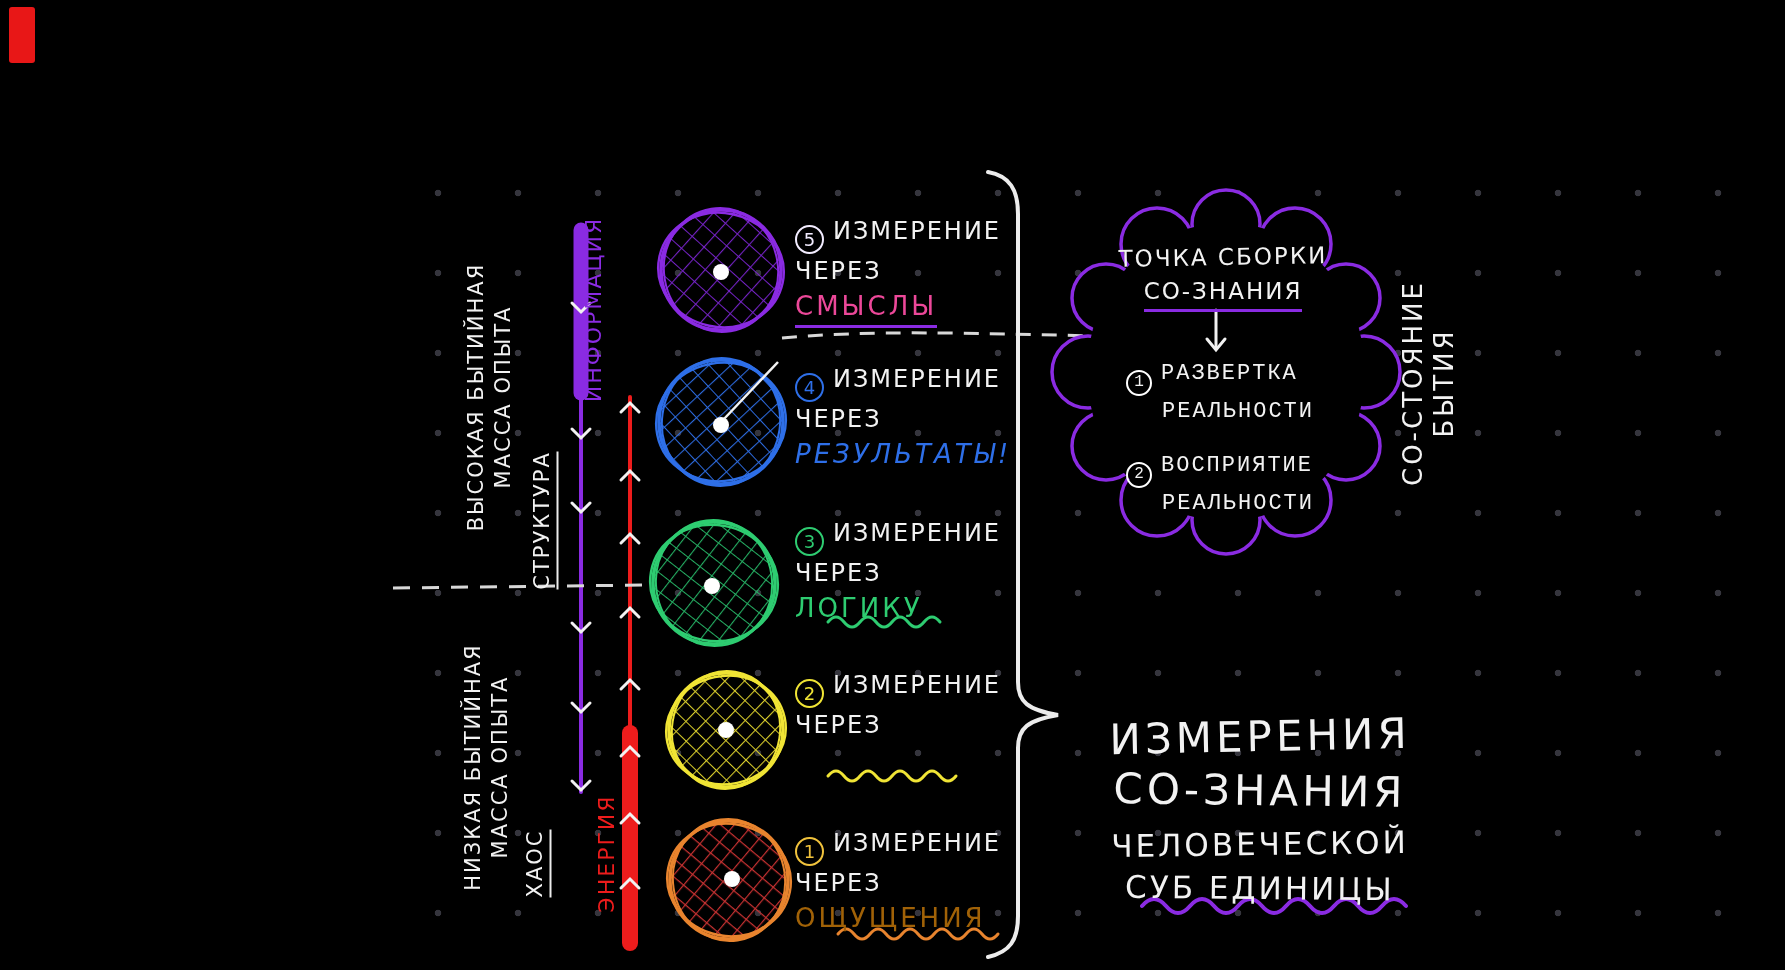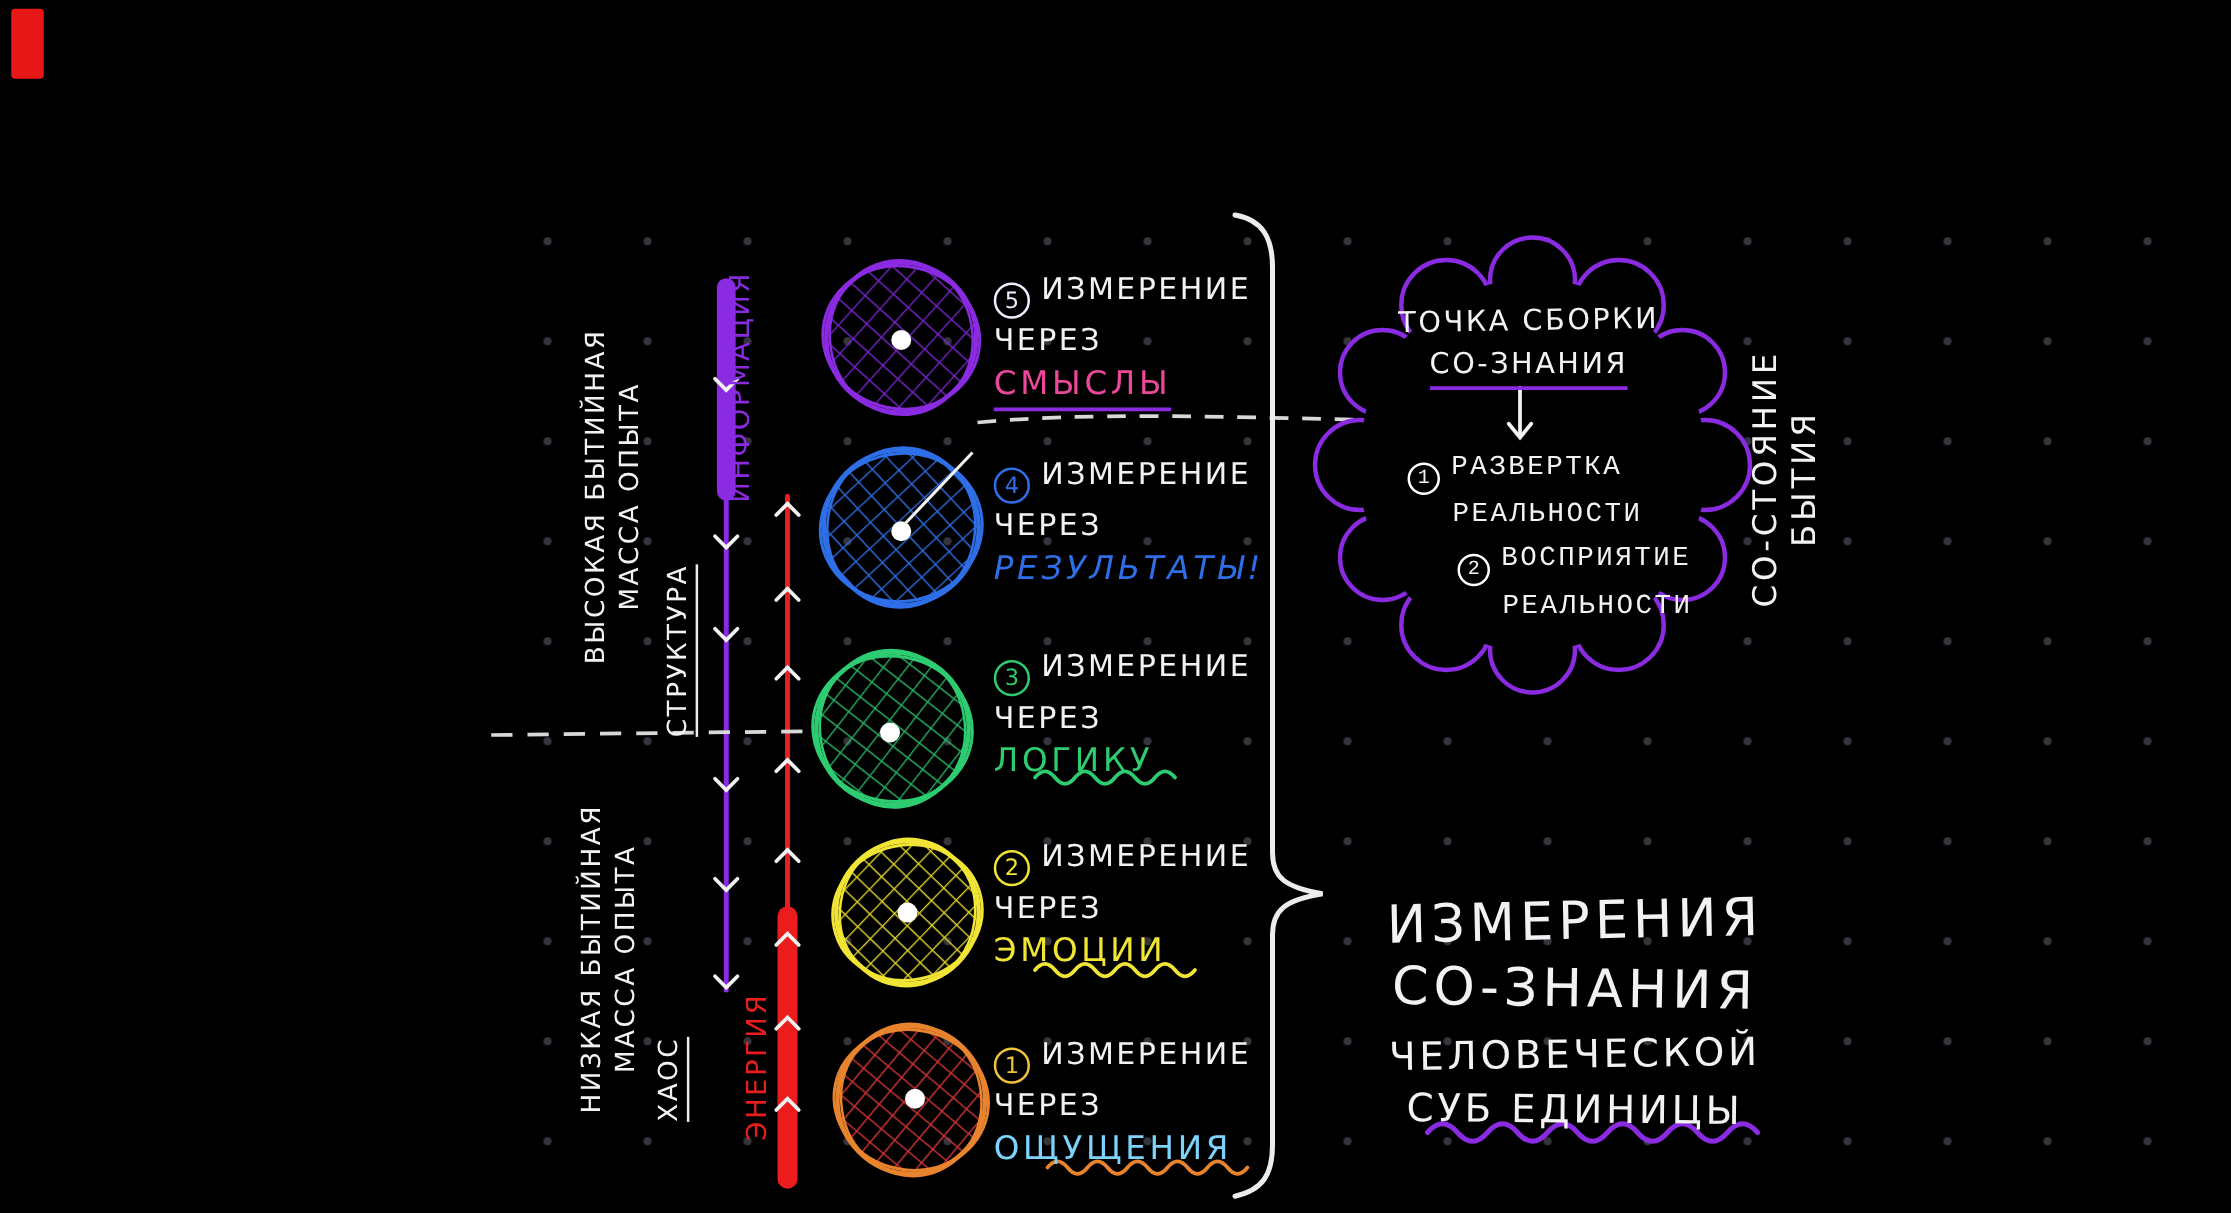--- a/index.html
+++ b/index.html
@@ -201,40 +201,39 @@
 
   <div class="dim-row hand" style="left:795px;top:516px;">
     <div><span class="badge" style="border-color: rgb(46, 204, 113); color: rgb(46, 204, 113);">3</span><span>ИЗМЕРЕНИЕ</span></div>
     <div>ЧЕРЕЗ</div>
     <div><span class="kw" style="color: rgb(46, 204, 113); text-align: center;">ЛОГИКУ</span></div>
   </div>
 
   <div class="dim-row hand" style="left:795px;top:668px;">
     <div><span class="badge" style="border-color: rgb(240, 228, 53); color: rgb(240, 228, 53);">2</span><span>ИЗМЕРЕНИЕ</span></div>
     <div>ЧЕРЕЗ</div>
-    <div><span class="kw" style="color: rgb(240, 228, 53);">ЭМОЦИИ</span></div>
   </div>
 
   <div class="dim-row hand" style="left:795px;top:826px;">
     <div><span class="badge" style="border-color: rgb(240, 194, 60); color: rgb(240, 194, 60);">1</span><span>ИЗМЕРЕНИЕ</span></div>
     <div>ЧЕРЕЗ</div>
-    <div><span class="kw" style="color: #7dd3fc;">ОЩУЩЕНИЯ</span></div>
+    <div><span class="kw" style="color: #a16207;">ОЩУЩЕНИЯ</span></div>
   </div>
 
   <div class="cloud-text hand" style="left:1088px;top:244px;width:270px;transform:rotate(-1deg);">ТОЧКА СБОРКИ</div>
   <div class="cloud-text hand" style="left:1088px;top:278px;width:270px;">
     <span class="underline-solid" style="border-bottom-color: rgb(138, 43, 226);">СО-ЗНАНИЯ</span>
   </div>
 
   <div class="cloud-item hand" style="left:1126px;top:358px;">
     <div><span class="badge small">1</span><span>РАЗВЕРТКА</span></div>
     <div class="ci-line2">РЕАЛЬНОСТИ</div>
   </div>
 
-  <div class="cloud-item hand" style="left:1126px;top:431px;margin-left:40px;">
+  <div class="cloud-item hand" style="left:1126px;top:450px;">
     <div><span class="badge small">2</span><span>ВОСПРИЯТИЕ</span></div>
     <div class="ci-line2">РЕАЛЬНОСТИ</div>
   </div>
 
   <div class="rot side-note hand abs" style="left:1299px;top:352px;width:260px;">
     <div>СО-СТОЯНИЕ</div>
     <div>БЫТИЯ</div>
   </div>
 
   <div class="title-line hand" style="top:712px;font-size:42px;transform:rotate(-1.2deg);">ИЗМЕРЕНИЯ</div>

